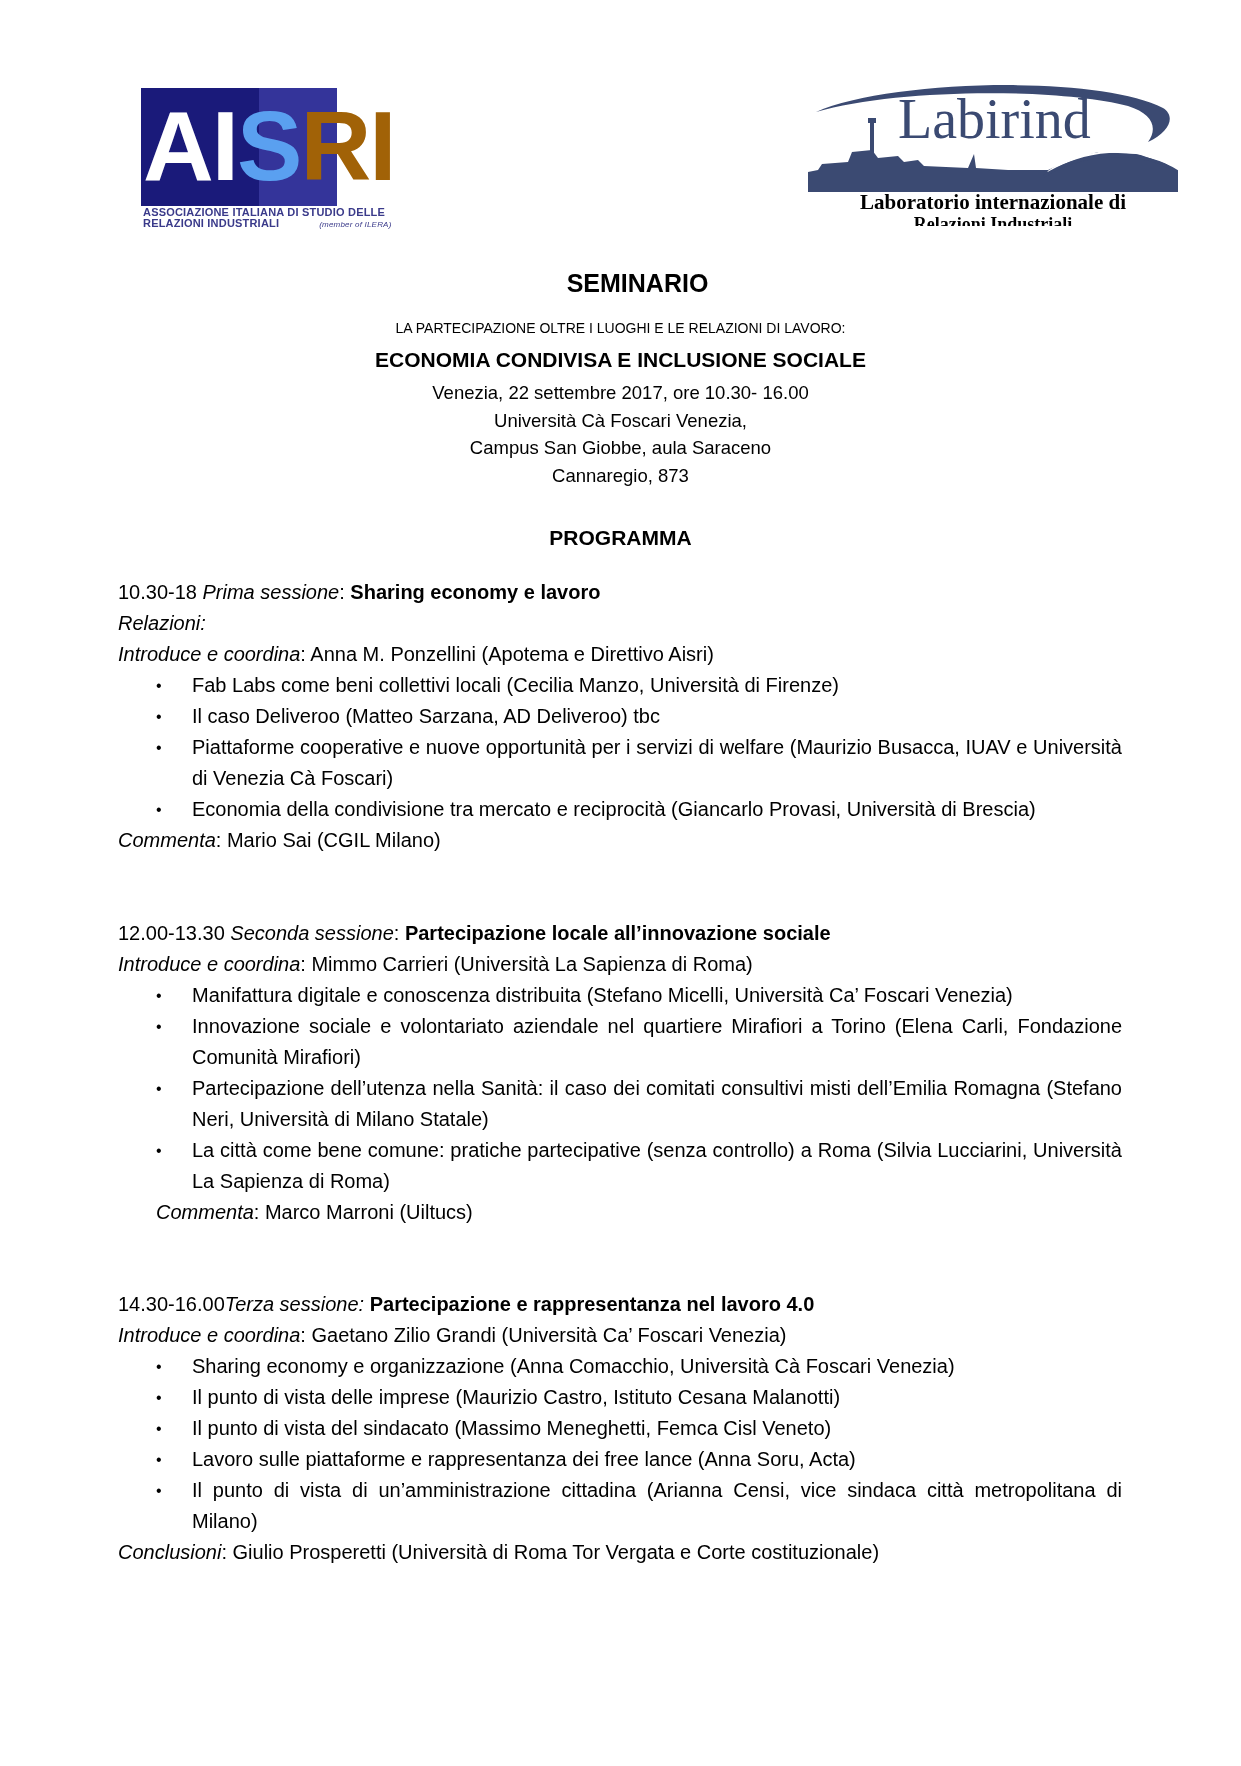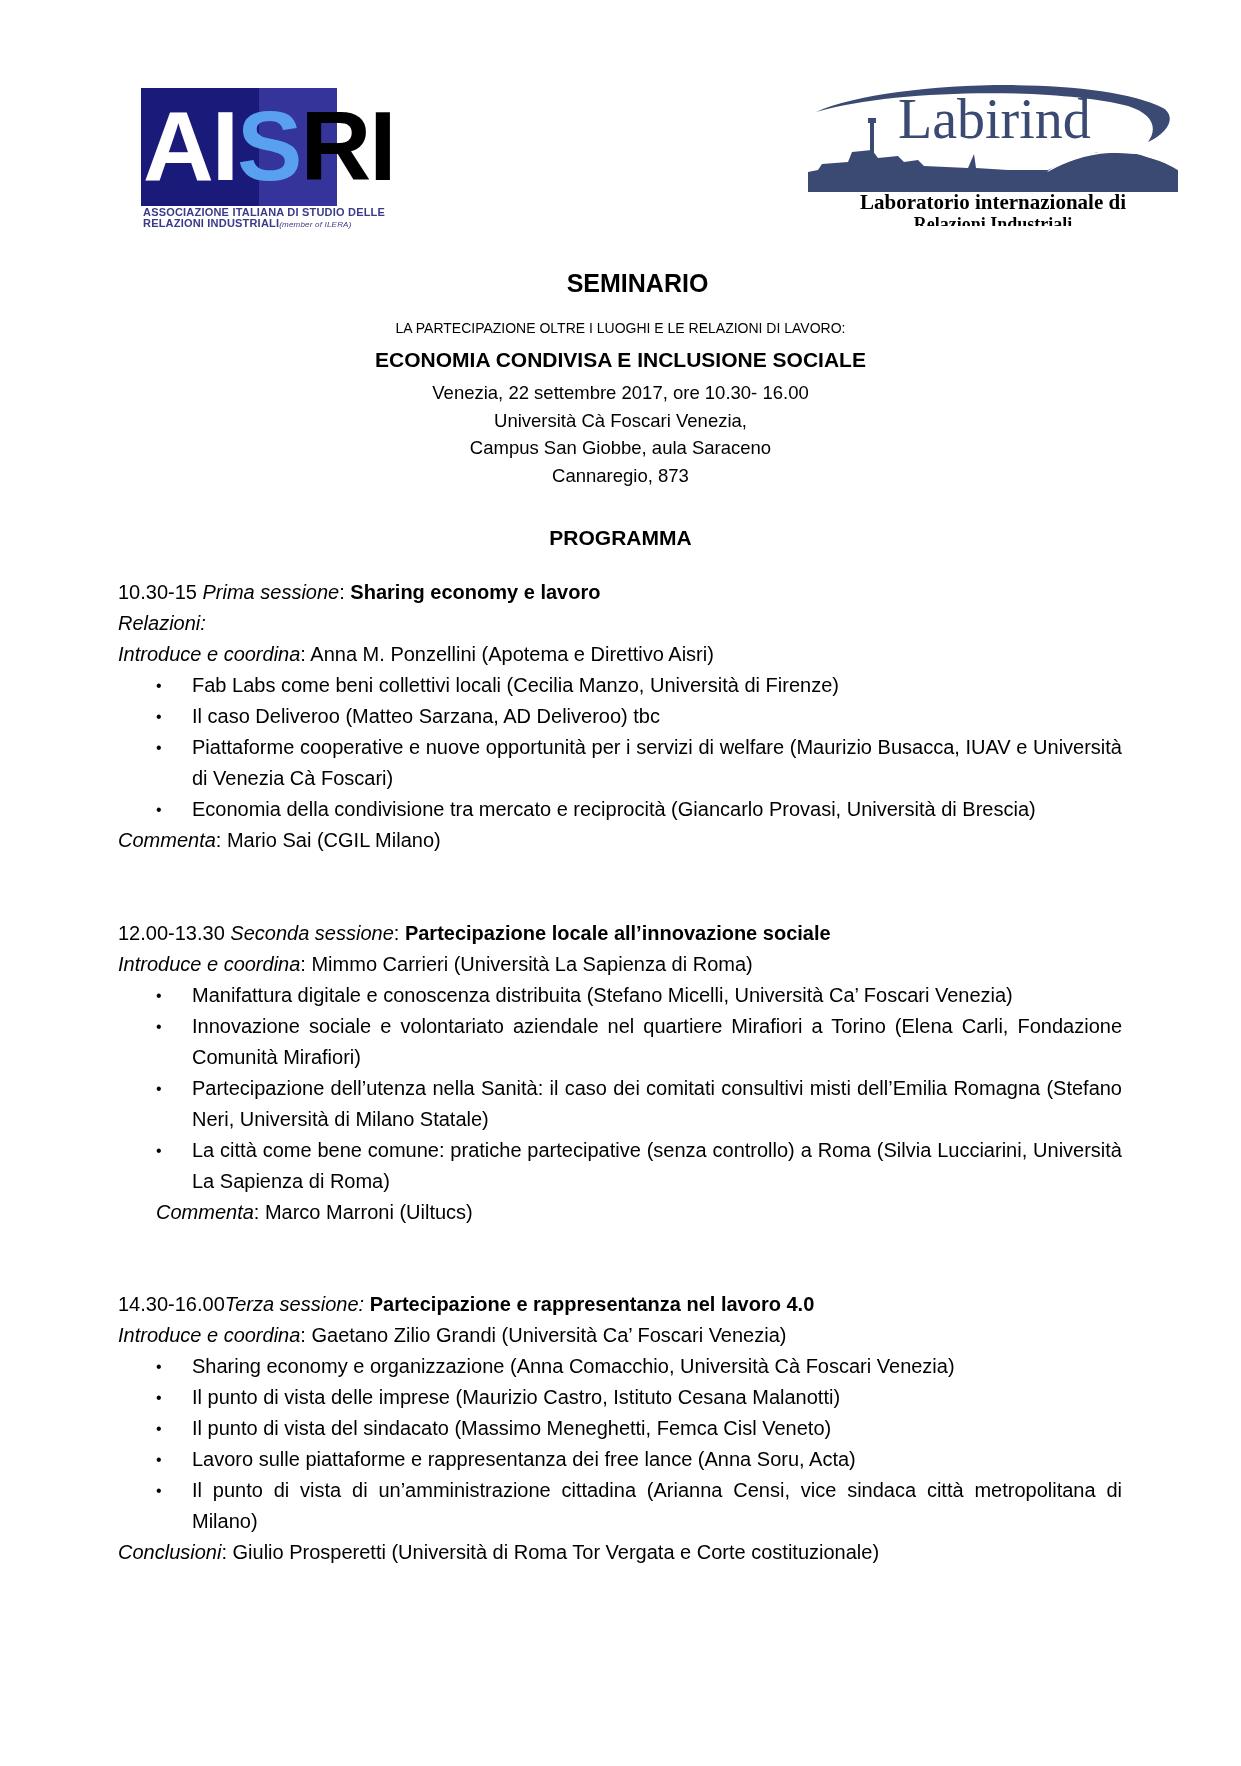--- a/index.html
+++ b/index.html
@@ -8,25 +8,25 @@
   .page { position: absolute; left: 0; top: 0; width: 1241px; height: 1766px; }
 
   
   .aisri { position: absolute; left: 141px; top: 88px; width: 300px; height: 142px; }
   .aisri-box { position: absolute; left: 0; top: 0; width: 297px; height: 118px; background: #1a1a7a; }
   .aisri-box2 { position: absolute; left: 118px; top: 0; width: 78px; height: 118px; background: #34349a; }
   .aisri-letters { position: absolute; left: 2px; top: 8px; font-family: "Liberation Sans", sans-serif;
                    font-weight: bold; font-size: 98px; line-height: 100px; letter-spacing: -2px; }
   .aisri-letters .w { color: #ffffff; }
   .aisri-letters .s { color: #5aa0f0; }
-  .aisri-letters .r { color: #000000; }
+  .aisri-letters .r { color: #a16207; }
   .aisri-r-bg { position: absolute; left: 196px; top: 0; width: 101px; height: 118px; background: #ffffff; }
   .aisri-sub { position: absolute; left: 2px; top: 119px; font-size: 11px; line-height: 11px; font-weight: bold;
                color: #3a3a8a; letter-spacing: 0.2px; white-space: nowrap; }
-  .aisri-sub .mem { font-style: italic; font-weight: normal; font-size: 8px; }
+  .aisri-sub .mem { font-style: italic; font-weight: normal; font-size: 8px; margin-left: 40px; }
 
   
   .labirind { position: absolute; left: 808px; top: 80px; width: 370px; height: 160px; }
   .labirind svg { position: absolute; left: 0; top: 0; }
   .lab-word { position: absolute; left: 90px; top: 14px; font-family: "Liberation Serif", serif;
               font-size: 56px; color: #3b4a72; line-height: 50px; }
   .lab-cap1 { position: absolute; left: 0; width: 370px; top: 112px; text-align: center;
               font-family: "Liberation Serif", serif; font-weight: bold; font-size: 21px; line-height: 20px; }
   .lab-cap2 { position: absolute; left: 0; width: 370px; top: 134px; height: 12px; overflow: hidden; text-align: center;
               font-family: "Liberation Serif", serif; font-weight: bold; font-size: 18px; line-height: 20px; }
@@ -87,21 +87,21 @@
   <div class="center h-t2">ECONOMIA CONDIVISA E INCLUSIONE SOCIALE</div>
   <div class="center h-info">
     <div>Venezia, 22 settembre 2017, ore 10.30- 16.00</div>
     <div>Università Cà Foscari Venezia,</div>
     <div>Campus San Giobbe, aula Saraceno</div>
     <div>Cannaregio, 873</div>
   </div>
   <div class="center h-prog">PROGRAMMA</div>
 
   <div class="prog sess1">
-    <span class="line"><span>10.30-15 </span><i>Prima sessione</i><span>: </span><b>Sharing economy e lavoro</b></span>
+    <span class="line"><span>10.30-18 </span><i>Prima sessione</i><span>: </span><b>Sharing economy e lavoro</b></span>
     <span class="line"><i>Relazioni:</i></span>
     <span class="line"><i>Introduce e coordina</i><span>: Anna M. Ponzellini (Apotema e Direttivo Aisri)</span></span>
     <ul class="talks">
       <li><span class="bullet">•</span><span>Fab Labs come beni collettivi locali (Cecilia Manzo, Università di Firenze)</span></li>
       <li><span class="bullet">•</span><span>Il caso Deliveroo (Matteo Sarzana, AD Deliveroo) tbc</span></li>
       <li><span class="bullet">•</span><span>Piattaforme cooperative e nuove opportunità per i servizi di welfare (Maurizio Busacca, IUAV e Università di Venezia Cà Foscari)</span></li>
       <li><span class="bullet">•</span><span>Economia della condivisione tra mercato e reciprocità (Giancarlo Provasi, Università di Brescia)</span></li>
     </ul>
     <span class="line"><i>Commenta</i><span>: Mario Sai (CGIL Milano)</span></span>
   </div>

